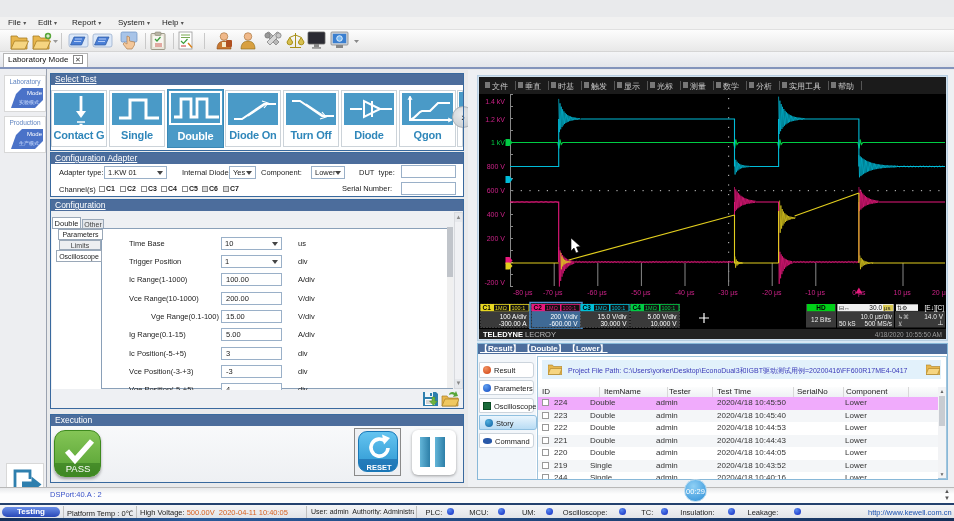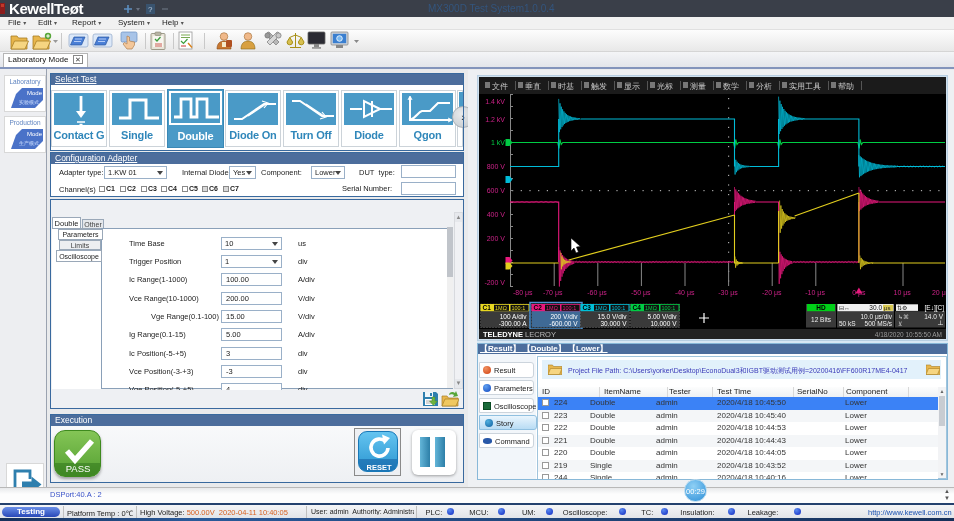--- a/index.html
+++ b/index.html
@@ -28,35 +28,20 @@
 .fsel { position:absolute; height:13px; background:#fff; border:1px solid #9ab0c8; font-size:7.5px; color:#222; line-height:12px; padding-left:3px; }
 .fsel:after { content:""; position:absolute; right:3px; top:4px; border-left:3px solid transparent; border-right:3px solid transparent; border-top:4px solid #444; }
 .finp { position:absolute; height:13px; background:#fff; border:1px solid #9ab0c8; font-size:7.5px; color:#222; line-height:12px; padding-left:4px; }
 .cb { position:absolute; width:6px; height:6px; background:#fff; border:1px solid #8a8a8a; }
 .cblbl { position:absolute; font-size:7px; font-weight:bold; color:#222; }
 </style>
 </head>
 <body>
 <div id="app">
 
-  <div class="abs" id="titlebar">
-    <svg class="abs" style="left:0;top:1px;" width="170" height="16" viewBox="0 0 170 16">
-      <rect x="0" y="2" width="5" height="11" fill="#8c1c1c"></rect>
-      <rect x="1" y="3" width="3" height="3" fill="#c0392b"></rect>
-      <text x="9" y="13" fill="#fff" font-size="15" font-weight="bold" font-family="Liberation Sans" letter-spacing="-0.4">KewellTeøt</text>
-      <g stroke="#5d8fc0" stroke-width="1.6" fill="none">
-        <path d="M128 4 l0 8 M124 8 l8 0"></path>
-      </g>
-      <path d="M136 7 l4 0 -2 3 z" fill="#6a7382"></path>
-      <rect x="146" y="3" width="9" height="10" fill="#39536e"></rect>
-      <text x="148" y="11" fill="#bcd" font-size="8">?</text>
-      <rect x="162" y="7" width="6" height="2" fill="#555d69"></rect>
-    </svg>
-    <div class="abs" style="left:428px;top:3px;color:#33557e;font-size:10px;">MX300D Test System1.0.0.4</div>
-  </div>
 
   <div class="abs" id="menubar">
     <span class="menuitem" style="left:8px;">File <i>▾</i></span>
     <span class="menuitem" style="left:38px;">Edit <i>▾</i></span>
     <span class="menuitem" style="left:72px;">Report <i>▾</i></span>
     <span class="menuitem" style="left:118px;">System <i>▾</i></span>
     <span class="menuitem" style="left:162px;">Help <i>▾</i></span>
   </div>
 
   <div class="abs" id="toolbar">
@@ -265,20 +250,21 @@
       <div class="cblbl" style="left:138px;top:32px;">C5</div>
     <div class="cb" style="left:151px;top:33px;background:#d8d8d8;border-color:#888;"></div>
       <div class="cblbl" style="left:158px;top:32px;">C6</div>
     <div class="cb" style="left:172px;top:33px;background:#d8d8d8;border-color:#888;"></div>
       <div class="cblbl" style="left:179px;top:32px;">C7</div>
     <div class="flbl" style="left:291px;top:31px;">Serial Number:</div>
     <div class="finp" style="left:350px;top:29px;width:55px;"></div>
   </div>
 
   <div class="section" style="left:50px;top:199px;width:414px;height:210px;background:#eef0f3;">
+    <div class="sechdr"><span style="text-decoration:underline;">Configuration</span></div>
     <div class="abs" style="left:1px;top:17px;width:29px;height:11px;background:#fff;border:1px solid #9aa8b8;border-bottom:none;font-size:7.5px;color:#222;text-align:center;line-height:11px;z-index:2;">Double</div>
     <div class="abs" style="left:31px;top:19px;width:22px;height:9px;background:#e4e7eb;border:1px solid #9aa8b8;border-bottom:none;font-size:7px;color:#444;text-align:center;line-height:9px;">Other</div>
     <div class="abs" style="left:1px;top:28px;width:401px;height:161px;background:#fff;border-top:1px solid #9aa8b8;"></div>
     <div class="abs" style="left:50px;top:28px;width:352px;height:161px;background:#fff;border:1px solid #8aa0b8;"></div>
     <div class="abs" style="left:7px;top:29px;width:45px;height:10.5px;background:#fff;border:1px solid #9aa8b8;font-size:7px;color:#222;text-align:center;line-height:10px;z-index:2;">Parameters</div>
     <div class="abs" style="left:8px;top:39.5px;width:42px;height:10.5px;background:#eceef1;border:1px solid #9aa8b8;font-size:7px;color:#444;text-align:center;line-height:10px;">Limits</div>
     <div class="abs" style="left:5px;top:50px;width:46px;height:12px;background:#fff;border:1px solid #9aa8b8;font-size:7px;color:#222;text-align:center;line-height:11px;">Oscilloscope</div>
     <div class="flbl" style="left:78px;top:39px;">Time Base</div>
     <div class="fsel" style="left:170px;top:37px;width:61px;">10</div>
     <div class="flbl" style="left:247px;top:39px;">us</div>
@@ -642,21 +628,21 @@
         <span class="abs" style="left:179px;">Test Time</span>
         <span class="abs" style="left:259px;">SerialNo</span>
         <span class="abs" style="left:308px;">Component</span>
       <span class="abs" style="left:61px;top:0;width:1px;height:11px;background:#d8d8d8;"></span>
       <span class="abs" style="left:129px;top:0;width:1px;height:11px;background:#d8d8d8;"></span>
       <span class="abs" style="left:174px;top:0;width:1px;height:11px;background:#d8d8d8;"></span>
       <span class="abs" style="left:255px;top:0;width:1px;height:11px;background:#d8d8d8;"></span>
       <span class="abs" style="left:305px;top:0;width:1px;height:11px;background:#d8d8d8;"></span>
       <span class="abs" style="left:370px;top:0;width:1px;height:11px;background:#d8d8d8;"></span>
     </div>
-    <div class="abs" style="left:60px;top:53px;width:400px;height:12.5px;background:#3b82f6;font-size:8px;color:#333;">
+    <div class="abs" style="left:60px;top:53px;width:400px;height:12.5px;background:#f0abfc;font-size:8px;color:#333;">
       <span class="abs" style="left:4px;top:2px;width:7px;height:7px;background:#fff;border:1px solid #999;"></span>
       <span class="abs" style="left:16px;top:1px;">224</span>
         <span class="abs" style="left:52px;top:1px;">Double</span>
         <span class="abs" style="left:118px;top:1px;">admin</span>
         <span class="abs" style="left:179px;top:1px;">2020/4/18 10:45:50</span>
         <span class="abs" style="left:307px;top:1px;">Lower</span>
     </div>
     <div class="abs" style="left:60px;top:65.5px;width:400px;height:12.5px;background:#f4f6f8;font-size:8px;color:#333;">
       <span class="abs" style="left:4px;top:2px;width:7px;height:7px;background:#fff;border:1px solid #999;"></span>
       <span class="abs" style="left:16px;top:1px;">223</span>

